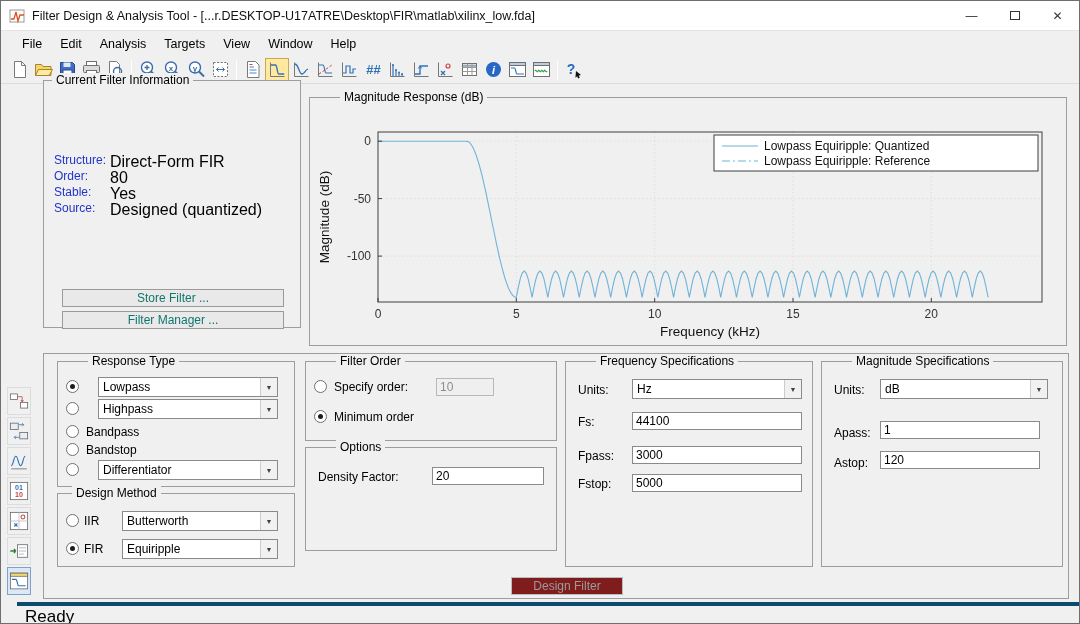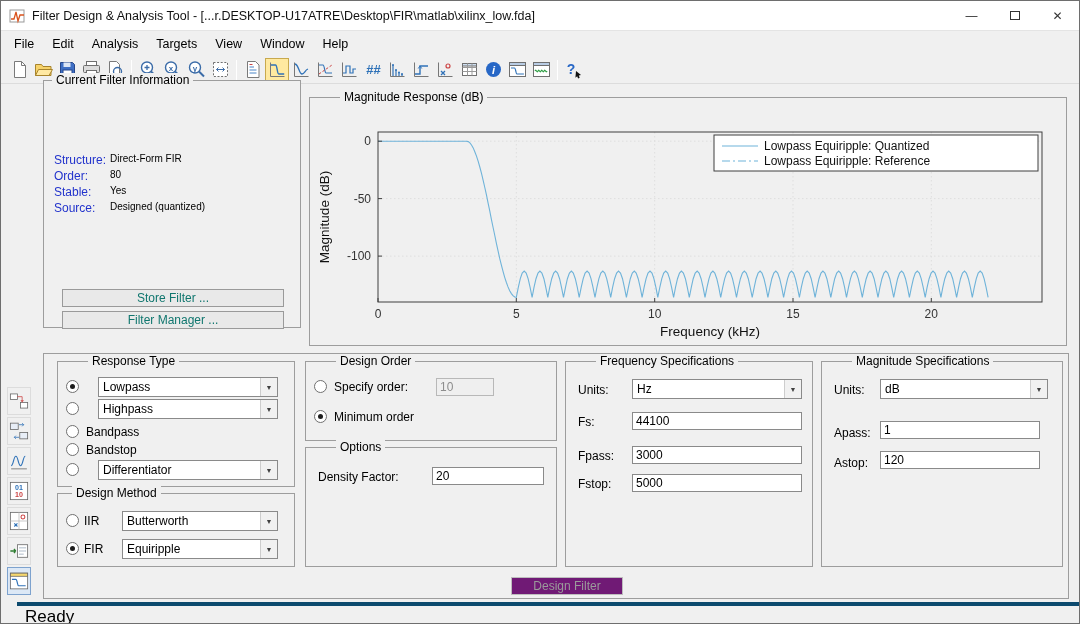--- a/index.html
+++ b/index.html
@@ -6,37 +6,37 @@
   body{background:#555;font-family:"Liberation Sans",sans-serif}
   .app{position:relative;width:1080px;height:624px;background:#f0f0f0;border:1px solid #6e6e6e;overflow:hidden;font-size:12px;color:#000}
   
   .titlebar{position:absolute;left:0;top:0;width:100%;height:30px;background:#fff;display:flex;align-items:center;border-bottom:1px solid #e4e4e4}
   .appicon{margin-left:8px;width:16px;height:16px;flex:0 0 auto}
   .wtitle{margin-left:7px;font-size:12.5px;color:#111;white-space:nowrap;flex:1 1 auto;overflow:hidden}
   .winbtns{display:flex;height:100%}
   .winbtn{width:43px;height:100%;display:flex;align-items:center;justify-content:center;font-size:12px;color:#333}
   .winbtn.max span{display:block;width:10px;height:9px;border:1px solid #333}
   
-  .menubar{position:absolute;left:0;top:30px;width:100%;height:25px;background:#f0f0f0;display:flex;align-items:center;padding-left:4px}
+  .menubar{position:absolute;left:0;top:30px;width:100%;height:25px;background:#f0f0f0;display:flex;align-items:center;padding-left:12px}
   .mitem{padding:3px 9px;font-size:12.5px;white-space:nowrap}
   
   .toolbar{position:absolute;left:0;top:55px;width:100%;height:28px;background:#f0f0f0;border-bottom:1px solid #dcdcdc;display:flex;align-items:center;padding-left:6px}
   .tbtn{width:24px;height:24px;display:flex;align-items:center;justify-content:center;border:1px solid transparent}
   .tbtn.active{background:#ffe9a0;border:1px solid #c8a94e}
   .tsep{width:1px;height:20px;background:#c4c4c4;border-right:1px solid #fff;margin:0 4px}
   
   .group{position:absolute;border:1px solid #9d9d9d;background:#f0f0f0}
   .gtitle{position:absolute;top:-8px;background:#f0f0f0;padding:0 4px;font-size:12px;line-height:14px;white-space:nowrap}
   .designbox{position:absolute;border:1px solid #9d9d9d;background:#f0f0f0}
   
   .firow{position:absolute;left:0;width:100%;height:14px}
   .fik{position:absolute;left:10px;color:#2233cc;font-size:12px;white-space:nowrap}
-  .fiv{position:absolute;left:66px;color:#000;font-size:10px;white-space:nowrap}
+  .fiv{position:absolute;left:66px;color:#000;font-size:16px;white-space:nowrap}
   .pbtn{position:absolute;background:#e9e9e9;border:1px solid #9a9a9a;font:12px "Liberation Sans",sans-serif;color:#0f766e;text-align:center;line-height:16px}
-  .pbtn.disabled{color:#9b9b9b;border-color:#bdbdbd;background:#701a75}
+  .pbtn.disabled{color:#9b9b9b;border-color:#bdbdbd;background:#7f1d1d}
   
   .radio{position:absolute;width:13px;height:13px;border:1px solid #707070;border-radius:50%;background:#fff}
   .radio.on::after{content:"";position:absolute;left:3px;top:3px;width:5px;height:5px;border-radius:50%;background:#1d1d1d}
   .lbl{position:absolute;font-size:12px;line-height:14px;white-space:nowrap}
   .combo{position:absolute;height:20px;background:#fff;border:1px solid #8a8a8a;display:flex;align-items:stretch}
   .combo .cv{flex:1;padding:2px 0 0 4px;font-size:12px;white-space:nowrap;overflow:hidden}
   .combo .carr{width:17px;border-left:1px solid #cdcdcd;background:#f1f1f1;display:flex;align-items:center;justify-content:center;font-size:7px;color:#404040}
   .field{position:absolute;height:18px;border:1px solid #8a8a8a;background:#fff;font:12px "Liberation Sans",sans-serif;padding:0 3px}
   .field.disabled{background:#efefef;color:#8d8d8d;border-color:#b8b8b8}
   
@@ -392,29 +392,29 @@
     </div>
     <span class="radio on" style="left:8px;top:48px"></span>
     <span class="lbl" style="left:26px;top:48px">FIR</span>
     <div class="combo" style="left:64px;top:45px;width:156px">
       <span class="cv">Equiripple</span>
         <span class="carr">▼</span>
     </div>
   </div>
 
   <div class="group" style="left:304px;top:360px;width:252px;height:80px">
-    <span class="gtitle" style="left:30px">Design Order</span>
+    <span class="gtitle" style="left:30px">Filter Order</span>
     <span class="radio" style="left:8px;top:18px"></span>
     <span class="lbl" style="left:28px;top:18px">Specify order:</span>
     <input class="field disabled" style="left: 130px; top: 16px; width: 58px;" value="10">
     <span class="radio on" style="left:8px;top:48px"></span>
     <span class="lbl" style="left:28px;top:48px">Minimum order</span>
   </div>
 
-  <div class="group" style="left:304px;top:446px;width:252px;height:120px">
+  <div class="group" style="left:304px;top:446px;width:252px;height:104px">
     <span class="gtitle" style="left:30px">Options</span>
     <span class="lbl" style="left:12px;top:22px">Density Factor:</span>
     <input class="field" style="left: 126px; top: 19px; width: 112px;" value="20">
   </div>
 
   <div class="group" style="left:564px;top:360px;width:248px;height:206px">
     <span class="gtitle" style="left:30px">Frequency Specifications</span>
     <span class="lbl" style="left:12px;top:21px">Units:</span>
     <div class="combo" style="left:66px;top:17px;width:170px">
       <span class="cv">Hz</span>

